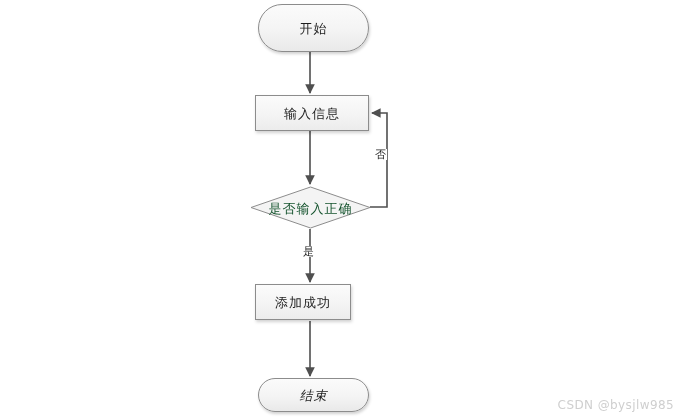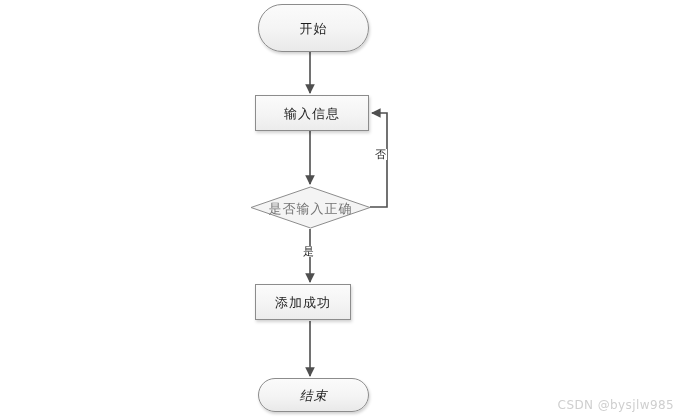--- a/index.html
+++ b/index.html
@@ -61,21 +61,21 @@
     top: 0;
   }
   .decision-label {
     position: absolute;
     left: 50%;
     top: 50%;
     transform: translate(-50%, -50%);
     white-space: nowrap;
     font-size: 13px;
     letter-spacing: 1px;
-    color: #737373;
+    color: #14532d;
     line-height: 1;
   }
 
   
   .edge-label {
     position: absolute;
     font-size: 11px;
     color: #1d1d1d;
     background: #ffffff;
     padding: 0 1px;

